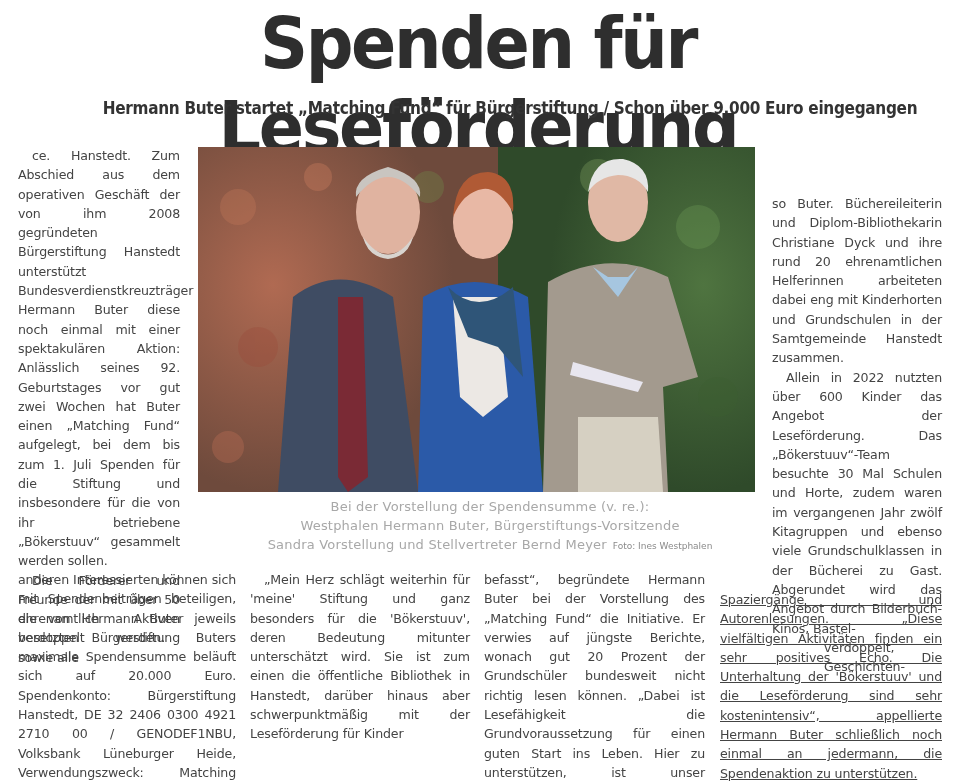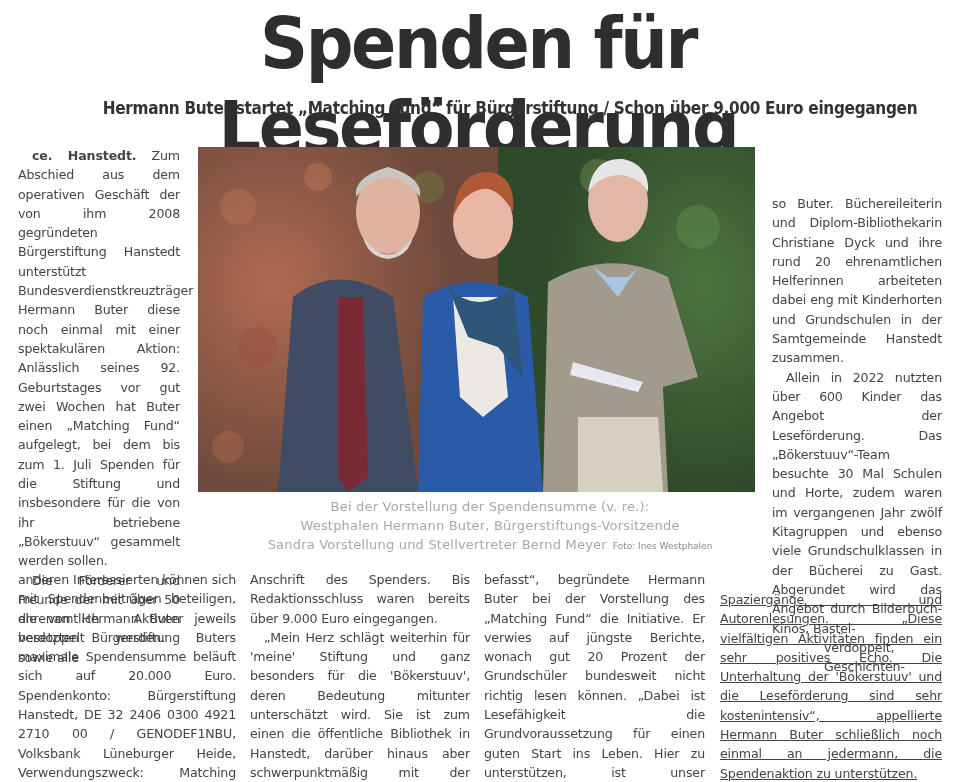--- a/index.html
+++ b/index.html
@@ -14,21 +14,21 @@
   .col { position: absolute; font-size: 12.6px; line-height: 19.3px; text-align: justify;
          color: #444; letter-spacing: -0.15px; font-family: "DejaVu Sans", sans-serif; }
   .col p { margin: 0; text-indent: 0; }
   .col p.indent { text-indent: 14px; }
   .col1a { left: 18px; top: 146px; width: 162px; }
   .col1b { left: 18px; top: 570px; width: 218px; }
   .col2 { left: 250px; top: 570px; width: 220px; }
   .col3 { left: 484px; top: 570px; width: 221px; }
   .col4a { left: 772px; top: 146px; width: 170px; margin-top: 48px; }
   .col4b { left: 720px; top: 552px; width: 222px; }
-  .dateline { font-weight: bold; }
+  .dateline { font-weight: normal; }
   .photo { position: absolute; left: 198px; top: 147px; width: 557px; height: 345px; overflow: hidden;
            background: linear-gradient(90deg, #8a5a4a 0%, #a06050 20%, #6a5a45 45%, #4a6a3a 65%, #3f5f36 100%); }
   .caption { position: absolute; left: 240px; top: 497px; width: 500px; text-align: center;
              font-size: 13px; line-height: 19px; color: #a8a8a8; letter-spacing: 0.2px; }
   .credit { font-size: 9px; color: #8a8a8a; letter-spacing: 0; margin-left: 6px; }
 </style>
 </head>
 <body>
 
 <div class="headline">Spenden für Leseförderung</div>
@@ -89,21 +89,20 @@
   <div>Bei der Vorstellung der Spendensumme (v. re.):</div>
   <div>Westphalen Hermann Buter, Bürgerstiftungs-Vorsitzende</div>
   <div><span>Sandra Vorstellung und Stellvertreter Bernd Meyer</span><span class="credit">Foto: Ines Westphalen</span></div>
 </div>
 
 <div class="col col1b">
   <p>anderen Interessierten können sich mit Spendenbeiträgen beteiligen, die von Hermann Buter jeweils verdoppelt werden. Buters maximale Spendensumme beläuft sich auf 20.000 Euro. Spendenkonto: Bürgerstiftung Hanstedt, DE 32 2406 0300 4921 2710 00 / GENODEF1NBU, Volksbank Lüneburger Heide, Verwendungszweck: Matching Fund sowie Name und</p>
 </div>
 
 <div class="col col2">
-  <p>Anschrift des Spenders. Bis Redaktionsschluss waren bereits über 9.000 Euro eingegangen.</p>
   <p class="indent">„Mein Herz schlägt weiterhin für 'meine' Stiftung und ganz besonders für die 'Bökerstuuv', deren Bedeutung mitunter unterschätzt wird. Sie ist zum einen die öffentliche Bibliothek in Hanstedt, darüber hinaus aber schwerpunktmäßig mit der Leseförderung für Kinder</p>
 </div>
 
 <div class="col col3">
   <p>befasst“, begründete Hermann Buter bei der Vorstellung des „Matching Fund“ die Initiative. Er verwies auf jüngste Berichte, wonach gut 20 Prozent der Grundschüler bundesweit nicht richtig lesen können. „Dabei ist Lesefähigkeit die Grundvoraussetzung für einen guten Start ins Leben. Hier zu unterstützen, ist unser gemeinsames Ziel und Aufgabe der 'Bökerstuuv'“,</p>
 </div>
 
 <div class="col col4a">
   <p>so Buter. Büchereileiterin und Diplom-Bibliothekarin Christiane Dyck und ihre rund 20 ehrenamtlichen Helferinnen arbeiteten dabei eng mit Kinderhorten und Grundschulen in der Samtgemeinde Hanstedt zusammen.</p>
   <p class="indent">Allein in 2022 nutzten über 600 Kinder das Angebot der Leseförderung. Das „Bökerstuuv“-Team besuchte 30 Mal Schulen und Horte, zudem waren im vergangenen Jahr zwölf Kitagruppen und ebenso viele Grundschulklassen in der Bücherei zu Gast. Abgerundet wird das Angebot durch Bilderbuch-Kinos, Bastel-</p>

